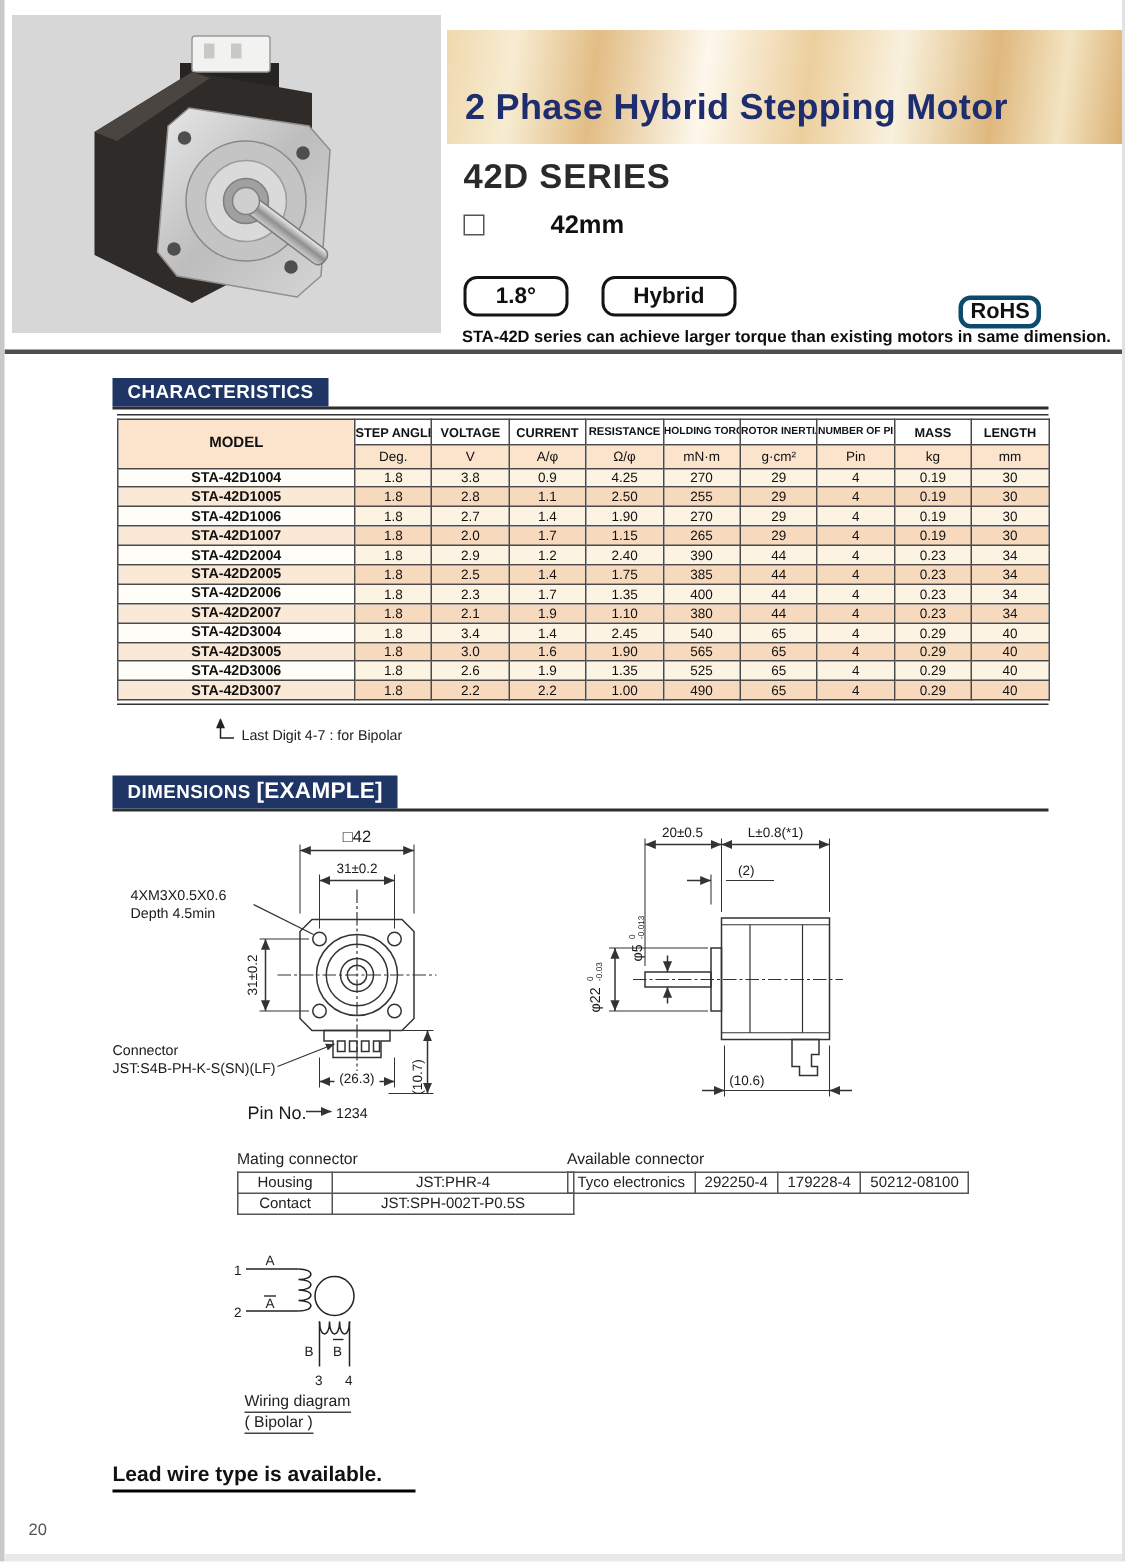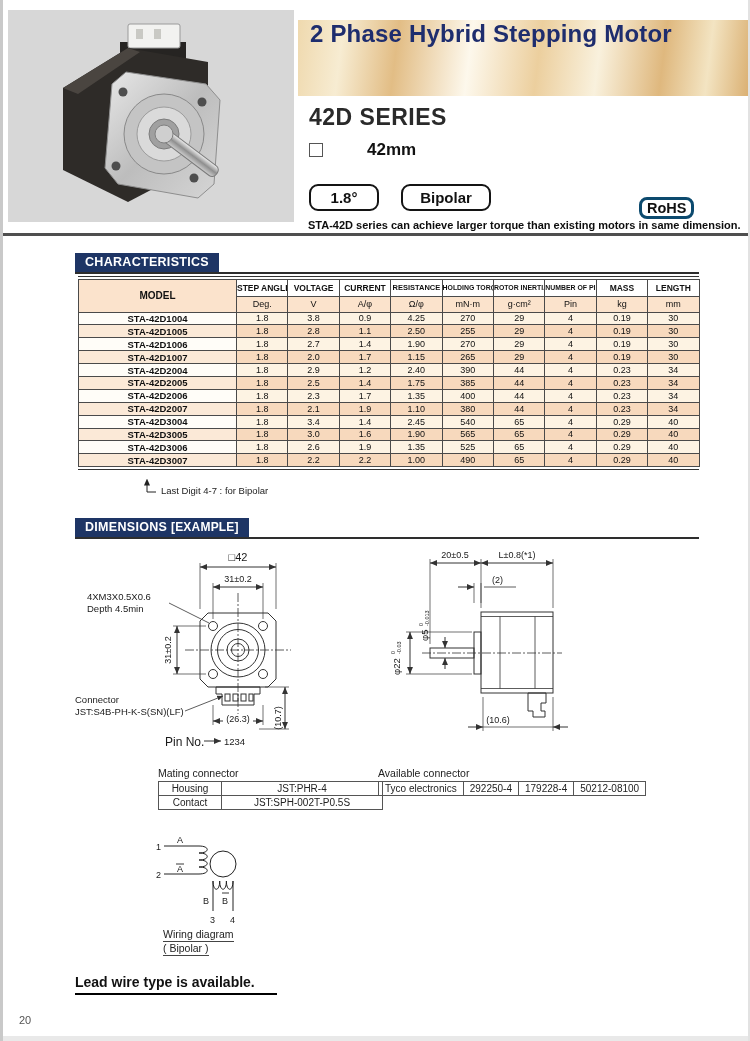--- a/index.html
+++ b/index.html
@@ -3,42 +3,42 @@
 <meta charset="utf-8">
 <style>
   html,body{margin:0;padding:0;background:#f2f2f2;}
   .page{position:relative;width:750px;height:1041px;background:#fff;margin:0 auto;
         font-family:"Liberation Sans","DejaVu Sans",sans-serif;color:#111;overflow:hidden;
         border-left:3px solid #c9c9c9;border-right:2px solid #e2e2e2;box-sizing:border-box;}
   .abs{position:absolute;}
 
   
   .photo{left:5px;top:10px;width:286px;height:212px;background:#d7d7d7;}
-  .banner{left:295px;top:20px;width:453px;height:76px;display:flex;
+  .banner{left:295px;top:20px;width:453px;height:76px;display:flex;align-items:flex-end;
     background:
       linear-gradient(97deg,#efd9ae 0%,#f7ecd2 10%,#e2bd85 22%,#fdf8ec 38%,#eccf9e 53%,
                       #f9f1dd 66%,#dfb87e 80%,#f3e4c2 90%,#d9ad6e 100%);}
   .banner-title{padding:0 0 10px 12px;font-size:24px;font-weight:bold;color:#1e2d6e;letter-spacing:.2px;}
   .series{left:306px;top:104px;font-size:23px;font-weight:bold;color:#2a2a2a;letter-spacing:.5px;}
   .size{left:306px;top:140px;font-size:17px;font-weight:bold;display:flex;align-items:center;gap:41px;}
   .sq{display:inline-block;width:12px;height:12px;border:1.6px solid #555;margin-right:3px;background:#fff;}
   .badges{left:306px;top:184px;display:flex;gap:22px;}
   .badge{border:2.5px solid #141414;border-radius:9px;background:#fff;font-size:15px;font-weight:bold;
          padding:3px 0;text-align:center;}
   .badge.b1{width:66px;} .badge.b2{width:86px;}
   .rohs{left:636px;top:197px;border:3px solid #0c4a6e;border-radius:8px;padding:0 5px;
         font-size:14.5px;font-weight:bold;background:#fff;}
   .tagline{left:305px;top:219px;width:445px;font-size:11px;font-weight:bold;color:#0d0d0d;}
   .divider{left:0;top:233px;width:750px;height:3px;background:#4f4f4f;}
 
   
   .sec{border-bottom:2px solid #2e2e2e;}
   .sec-badge{display:inline-block;background:#1e3565;color:#fff;font-weight:bold;font-size:12.5px;
              padding:2px 10px 3px;letter-spacing:.3px;}
-  .sec-sub{font-size:12px;font-weight:bold;letter-spacing:.2px;}
+  .sec-sub{font-size:15px;font-weight:bold;letter-spacing:.2px;}
   .sec-char{left:72px;top:252px;width:624px;}
   .sec-dim{left:72px;top:517px;width:624px;}
 
   
   .tbl-wrap{left:75px;top:276px;width:621px;border-top:1px solid #333;border-bottom:1px solid #333;
             padding:1.5px 0;box-sizing:border-box;}
   table.char{border-collapse:collapse;width:100%;table-layout:fixed;}
   table.char th,table.char td{border:1px solid #4a4a4a;text-align:center;padding:0;overflow:hidden;white-space:nowrap;}
   .h-top{background:#fff;font-weight:bold;height:16px;}
   .hn{font-size:8.5px;} .hm{font-size:7.5px;} .hs{font-size:6.9px;}
@@ -120,21 +120,21 @@
 
   <div class="abs series">42D SERIES</div>
 
   <div class="abs size">
     <span class="sq"></span>
     <span>42mm</span>
   </div>
 
   <div class="abs badges">
     <div class="badge b1">1.8°</div>
-    <div class="badge b2">Bipolar</div>
+    <div class="badge b2">Hybrid</div>
   </div>
 
   <div class="abs rohs">RoHS</div>
 
   <div class="abs tagline">STA-42D series can achieve larger torque than existing motors in same dimension.</div>
   <div class="abs divider"></div>
 
   <div class="abs sec sec-char">
     <span class="sec-badge">CHARACTERISTICS</span>
   </div>

